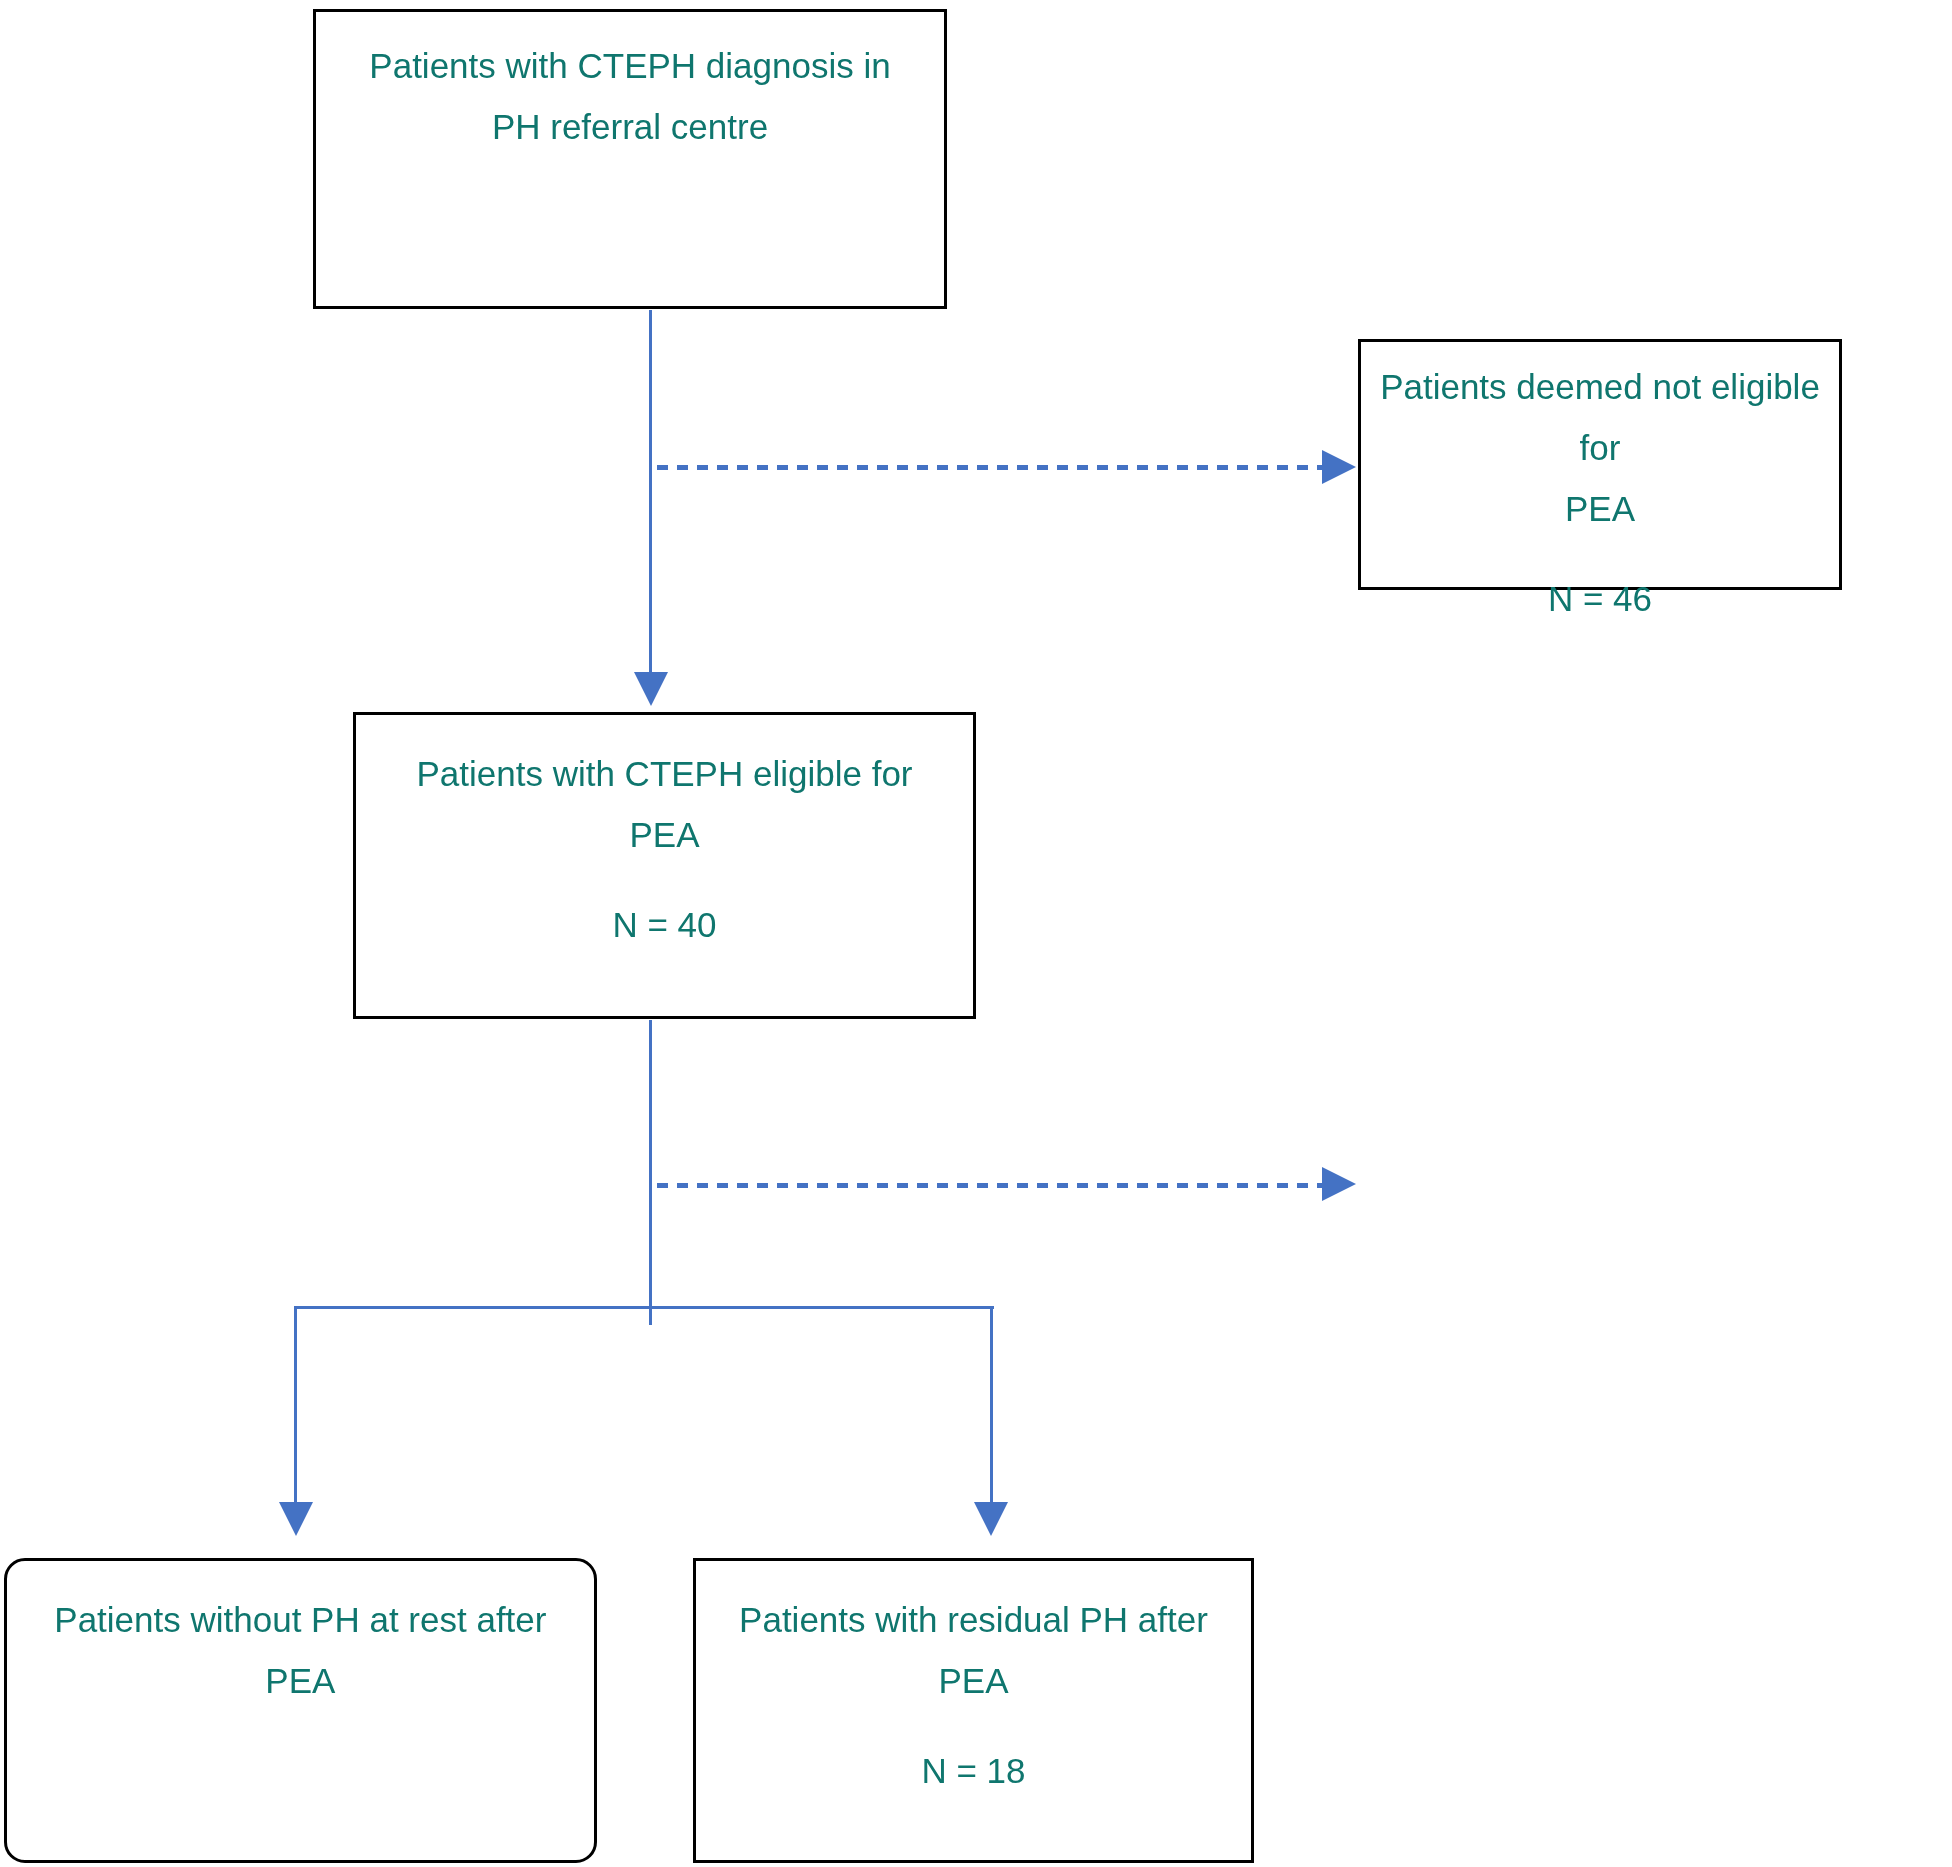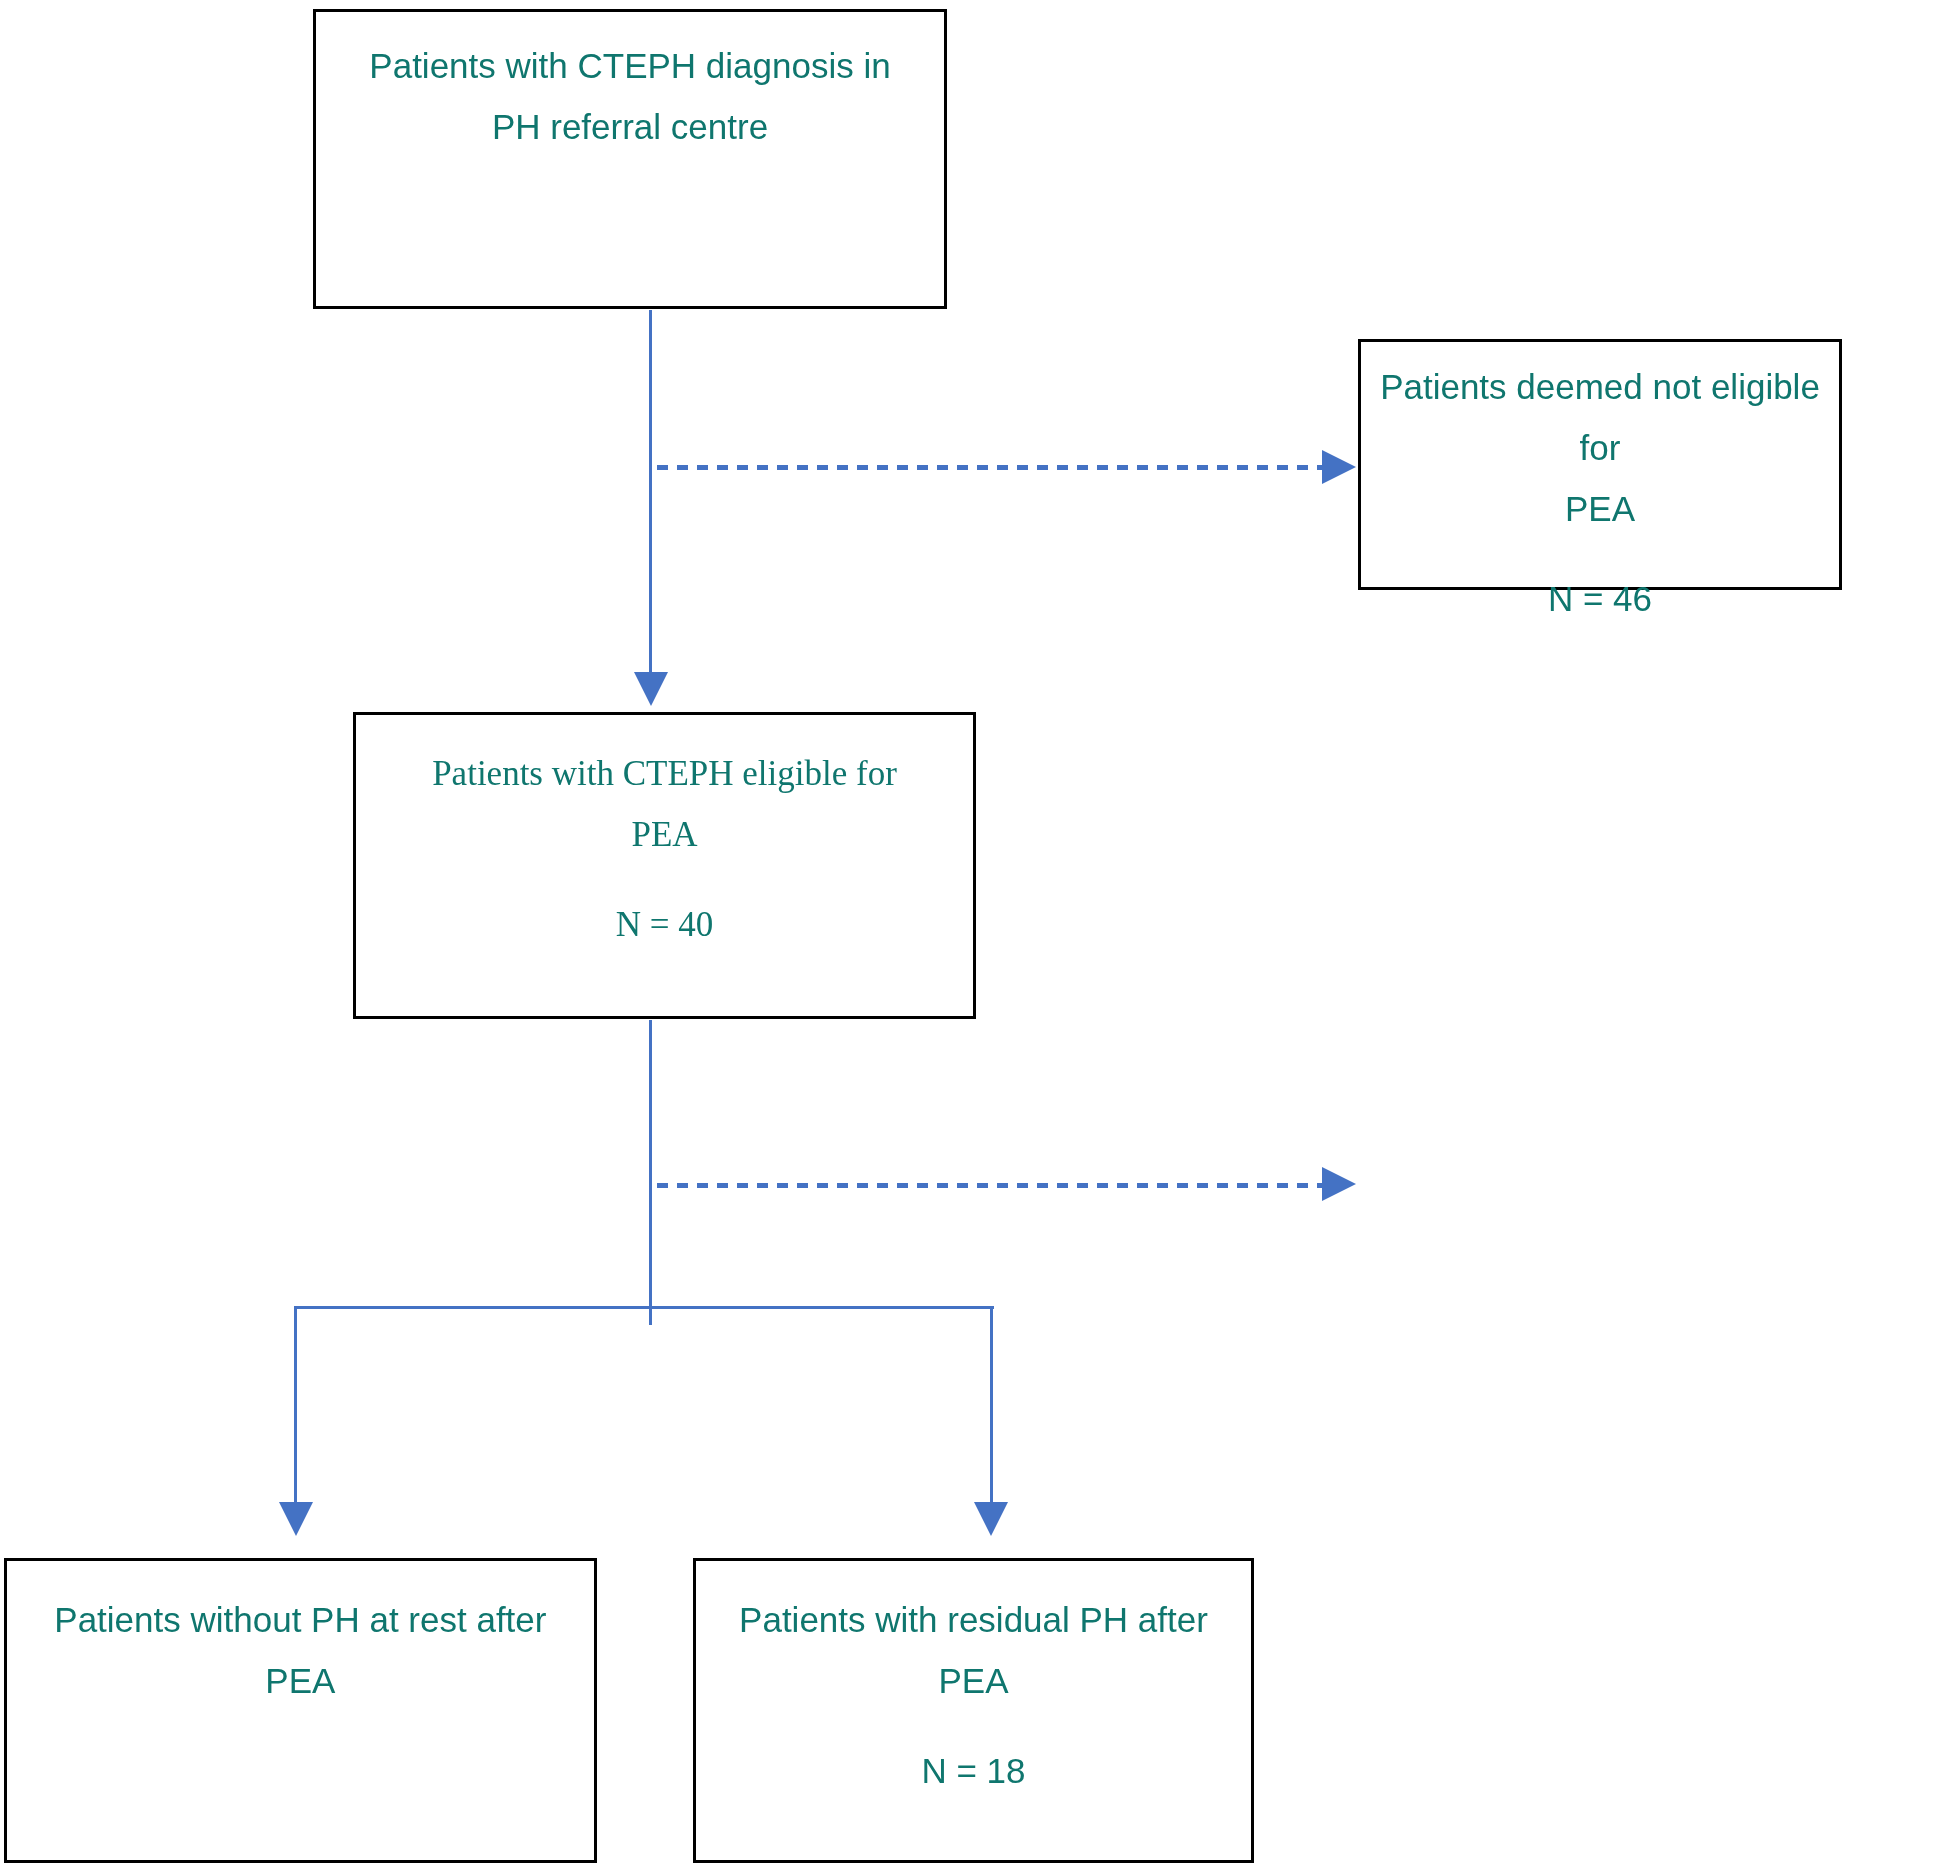--- a/index.html
+++ b/index.html
@@ -74,30 +74,30 @@
   </div>
 
   <div class="box" style="left:1358px; top:339px; width:484px; height:251px; padding-top:14px;">
     <div class="title">
       <div>Patients deemed not eligible for</div>
       <div>PEA</div>
     </div>
     <div class="nval">N = 46</div>
   </div>
 
-  <div class="box" style="left:353px; top:712px; width:623px; height:307px; padding-top:28px;font-family:Liberation Serif, serif;">
+  <div class="box" style="left:353px; top:712px; width:623px; height:307px; padding-top:28px;">
     <div class="title">
       <div>Patients with CTEPH eligible for</div>
       <div>PEA</div>
     </div>
     <div class="nval">N = 40</div>
   </div>
 
 
-  <div class="box" style="left:3.9px; top:1558px; width:593px; height:305px; padding-top:28px;">
+  <div class="box" style="left:3.9px; top:1558px; width:593px; height:305px; padding-top:28px;border-radius:21px;">
     <div class="title">
       <div>Patients without PH at rest after</div>
       <div>PEA</div>
     </div>
   </div>
 
   <div class="box" style="left:693px; top:1558px; width:561px; height:305px; padding-top:28px;">
     <div class="title">
       <div>Patients with residual PH after</div>
       <div>PEA</div>

